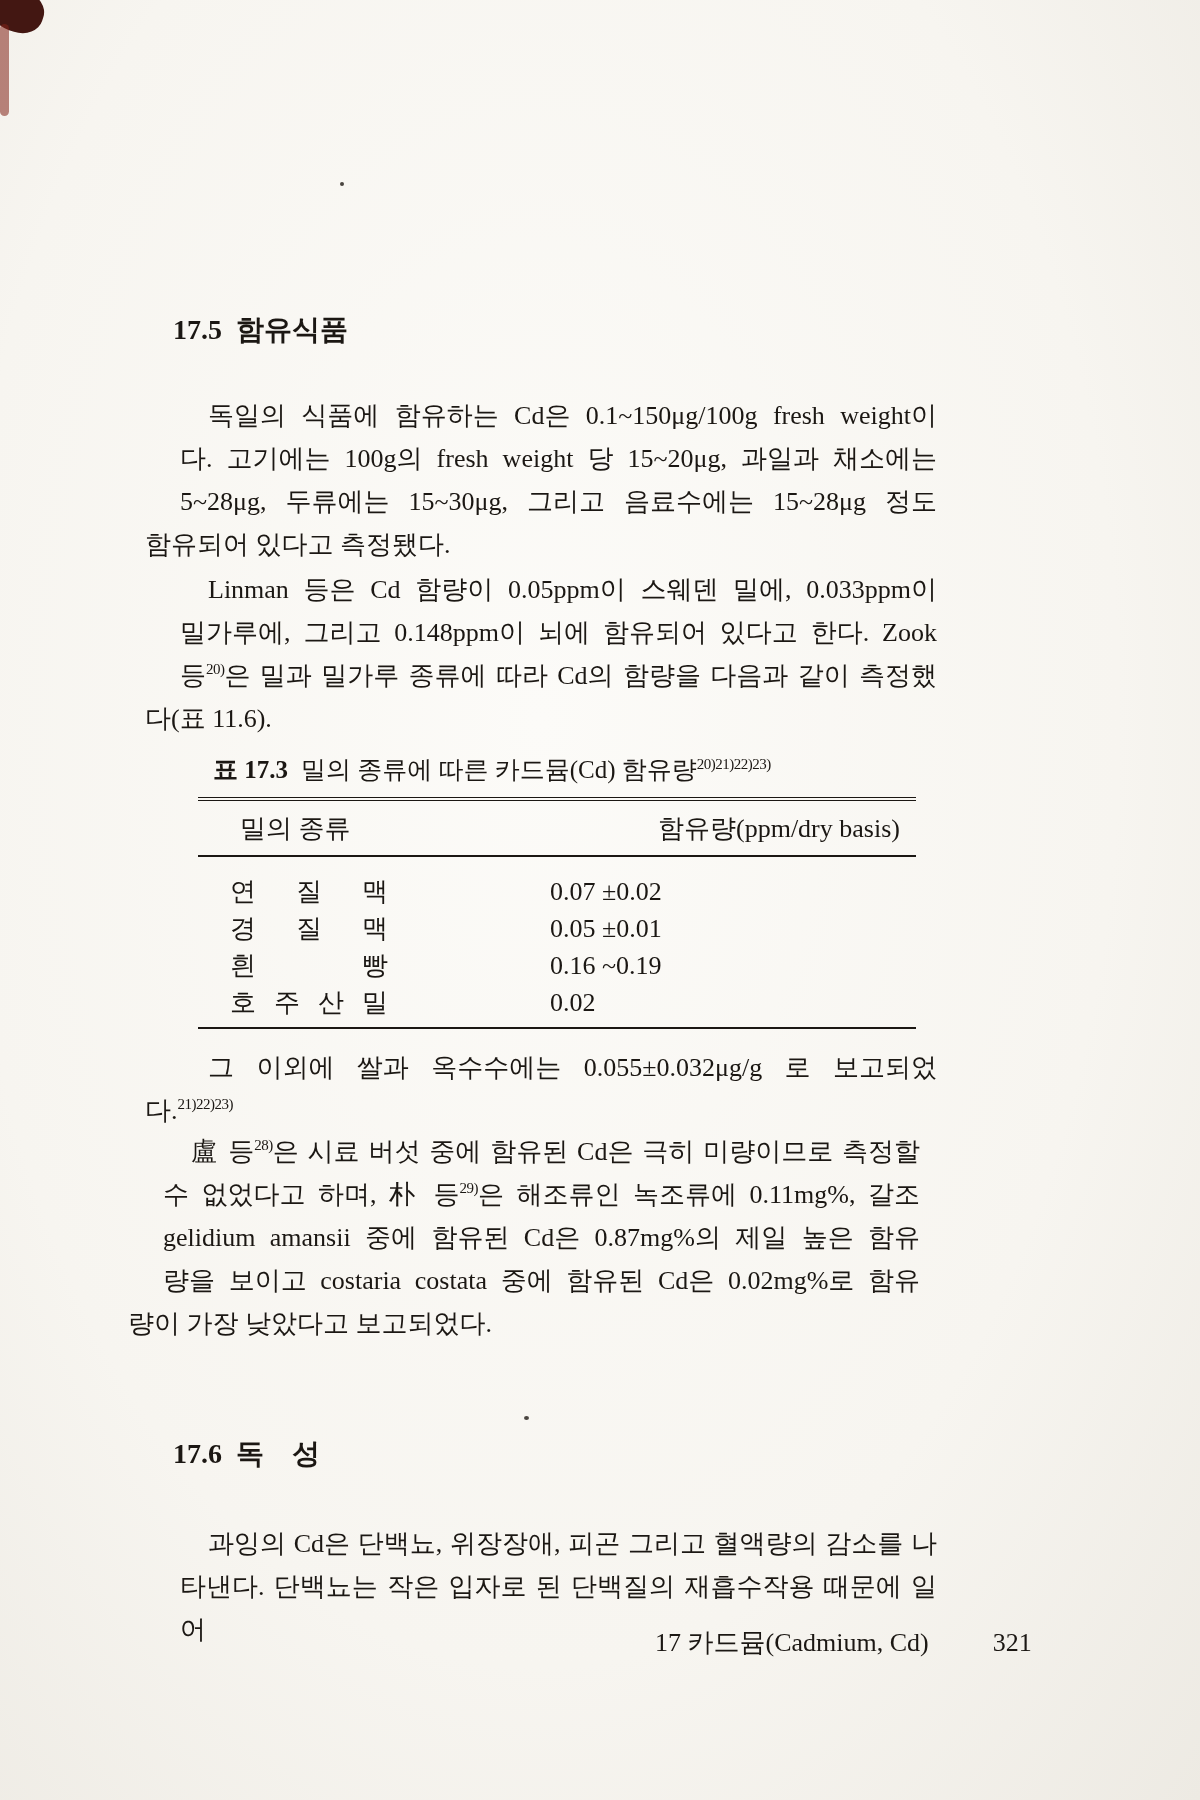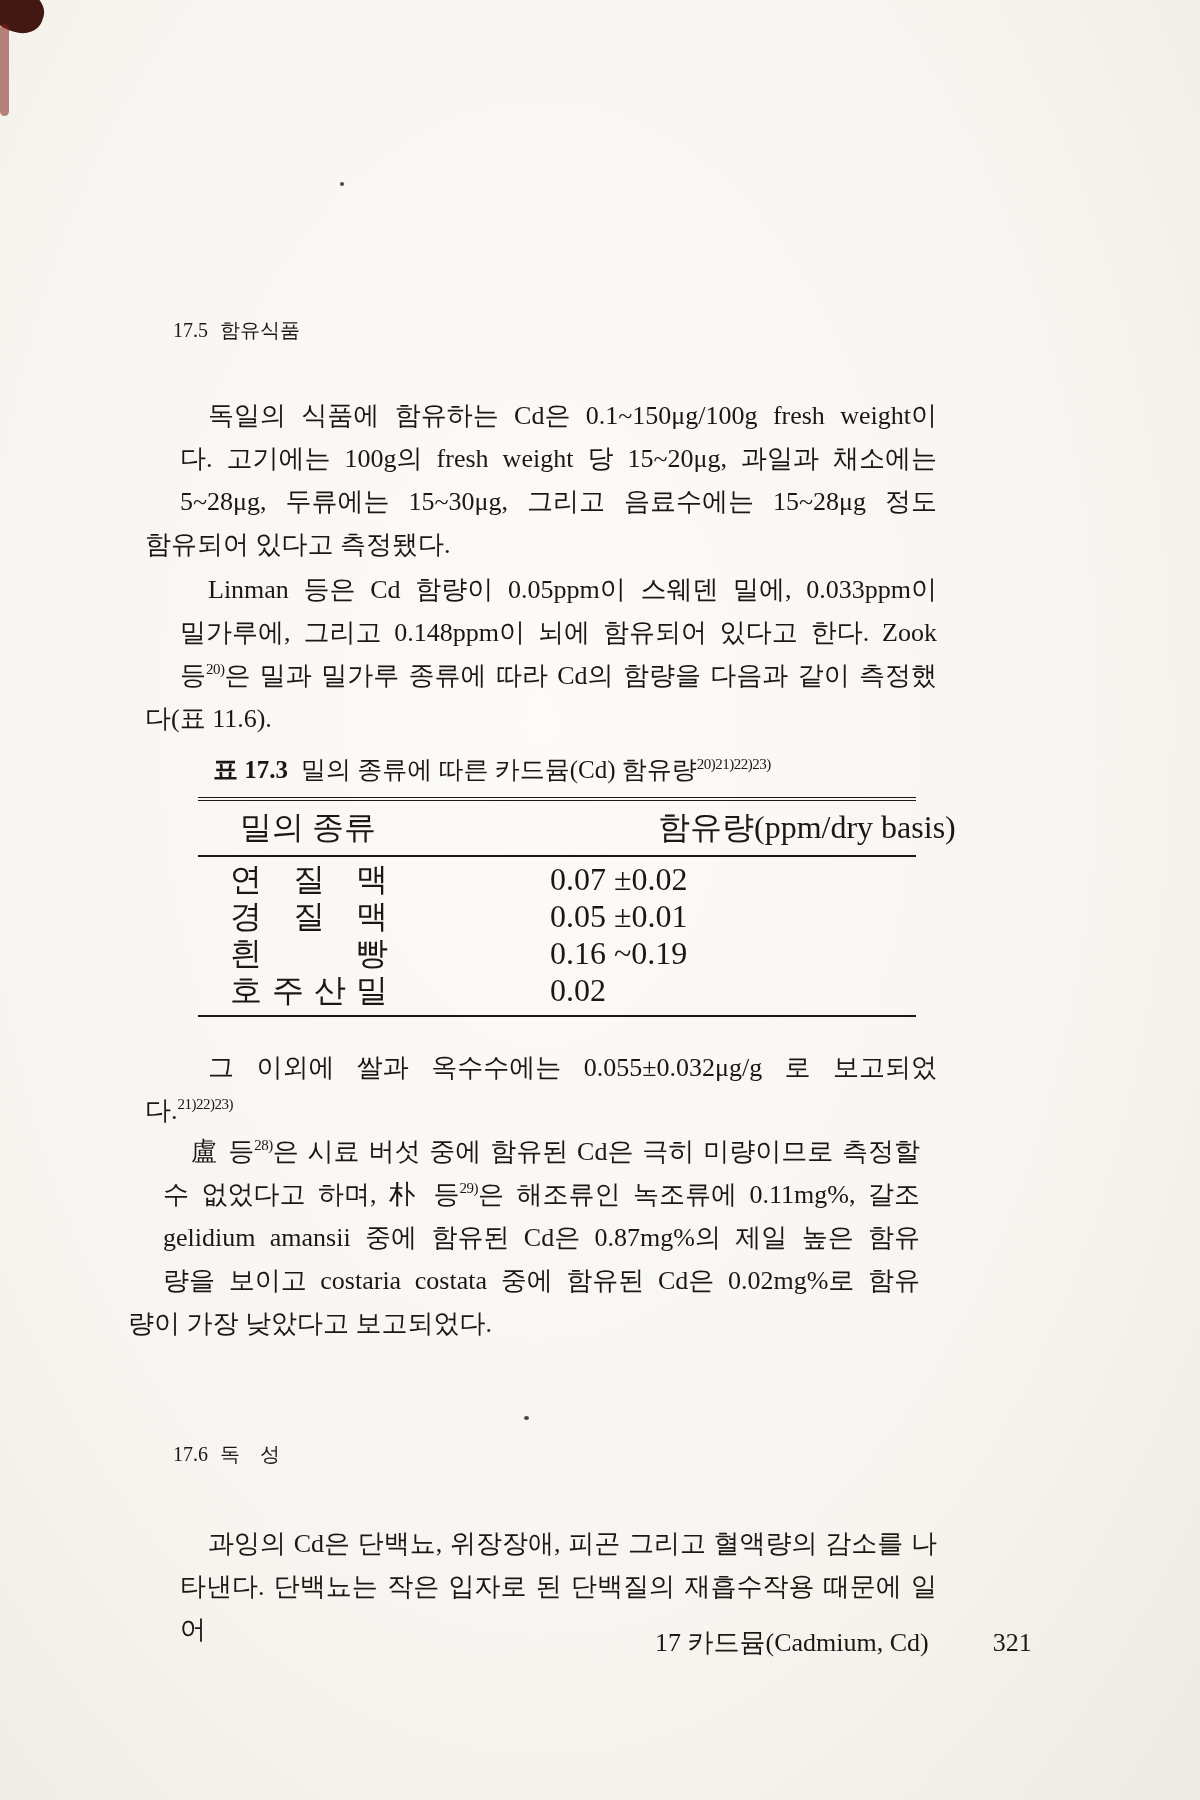--- a/index.html
+++ b/index.html
@@ -10,22 +10,22 @@
   body {
     position: relative;
     font-family: "Liberation Serif", "DejaVu Serif", serif;
     color: #1b1713;
     background: radial-gradient(ellipse at 45% 40%, #fcfbf8 0%, #f7f5f0 62%, #edeae3 100%);
   }
   .abs { position: absolute; }
 
   
   .heading {
-    font-size: 20px;
-    font-weight: normal;
+    font-size: 28px;
+    font-weight: bold;
     line-height: 36px;
     word-spacing: 7px;
     white-space: pre;
   }
 
   
   .para { width: 792px; font-size: 26px; line-height: 43px; }
   .line { display: block; }
   .line.j { text-align: justify; text-align-last: justify; margin-left: 35px; }
   .line.ind { padding-left: 28px; }
@@ -40,32 +40,32 @@
 
   
   .tcaption { font-size: 25px; line-height: 34px; white-space: pre; }
   .tcaption > span:first-child { margin-right: 13px; }
 
   
   .table {
     width: 718px;
     border-top: 4px double #1b1713;
     border-bottom: 2px solid #1b1713;
-    font-size: 32px;
+    font-size: 26px;
   }
   .thead {
     position: relative;
     height: 54px;
     display: flex;
     align-items: center;
     border-bottom: 2px solid #1b1713;
   }
   .th1 { margin-left: 42px; }
   .th2 { position: absolute; left: 460px; white-space: nowrap; }
-  .tbody { padding: 4px 0 6px 0; }
+  .tbody { padding: 16px 0 6px 0; }
   .trow { position: relative; height: 37px; display: flex; align-items: center; }
   .tname {
     display: inline-block;
     margin-left: 32px;
     width: 158px;
     text-align: justify;
     text-align-last: justify;
   }
   .tval { position: absolute; left: 352px; white-space: nowrap; }
 

